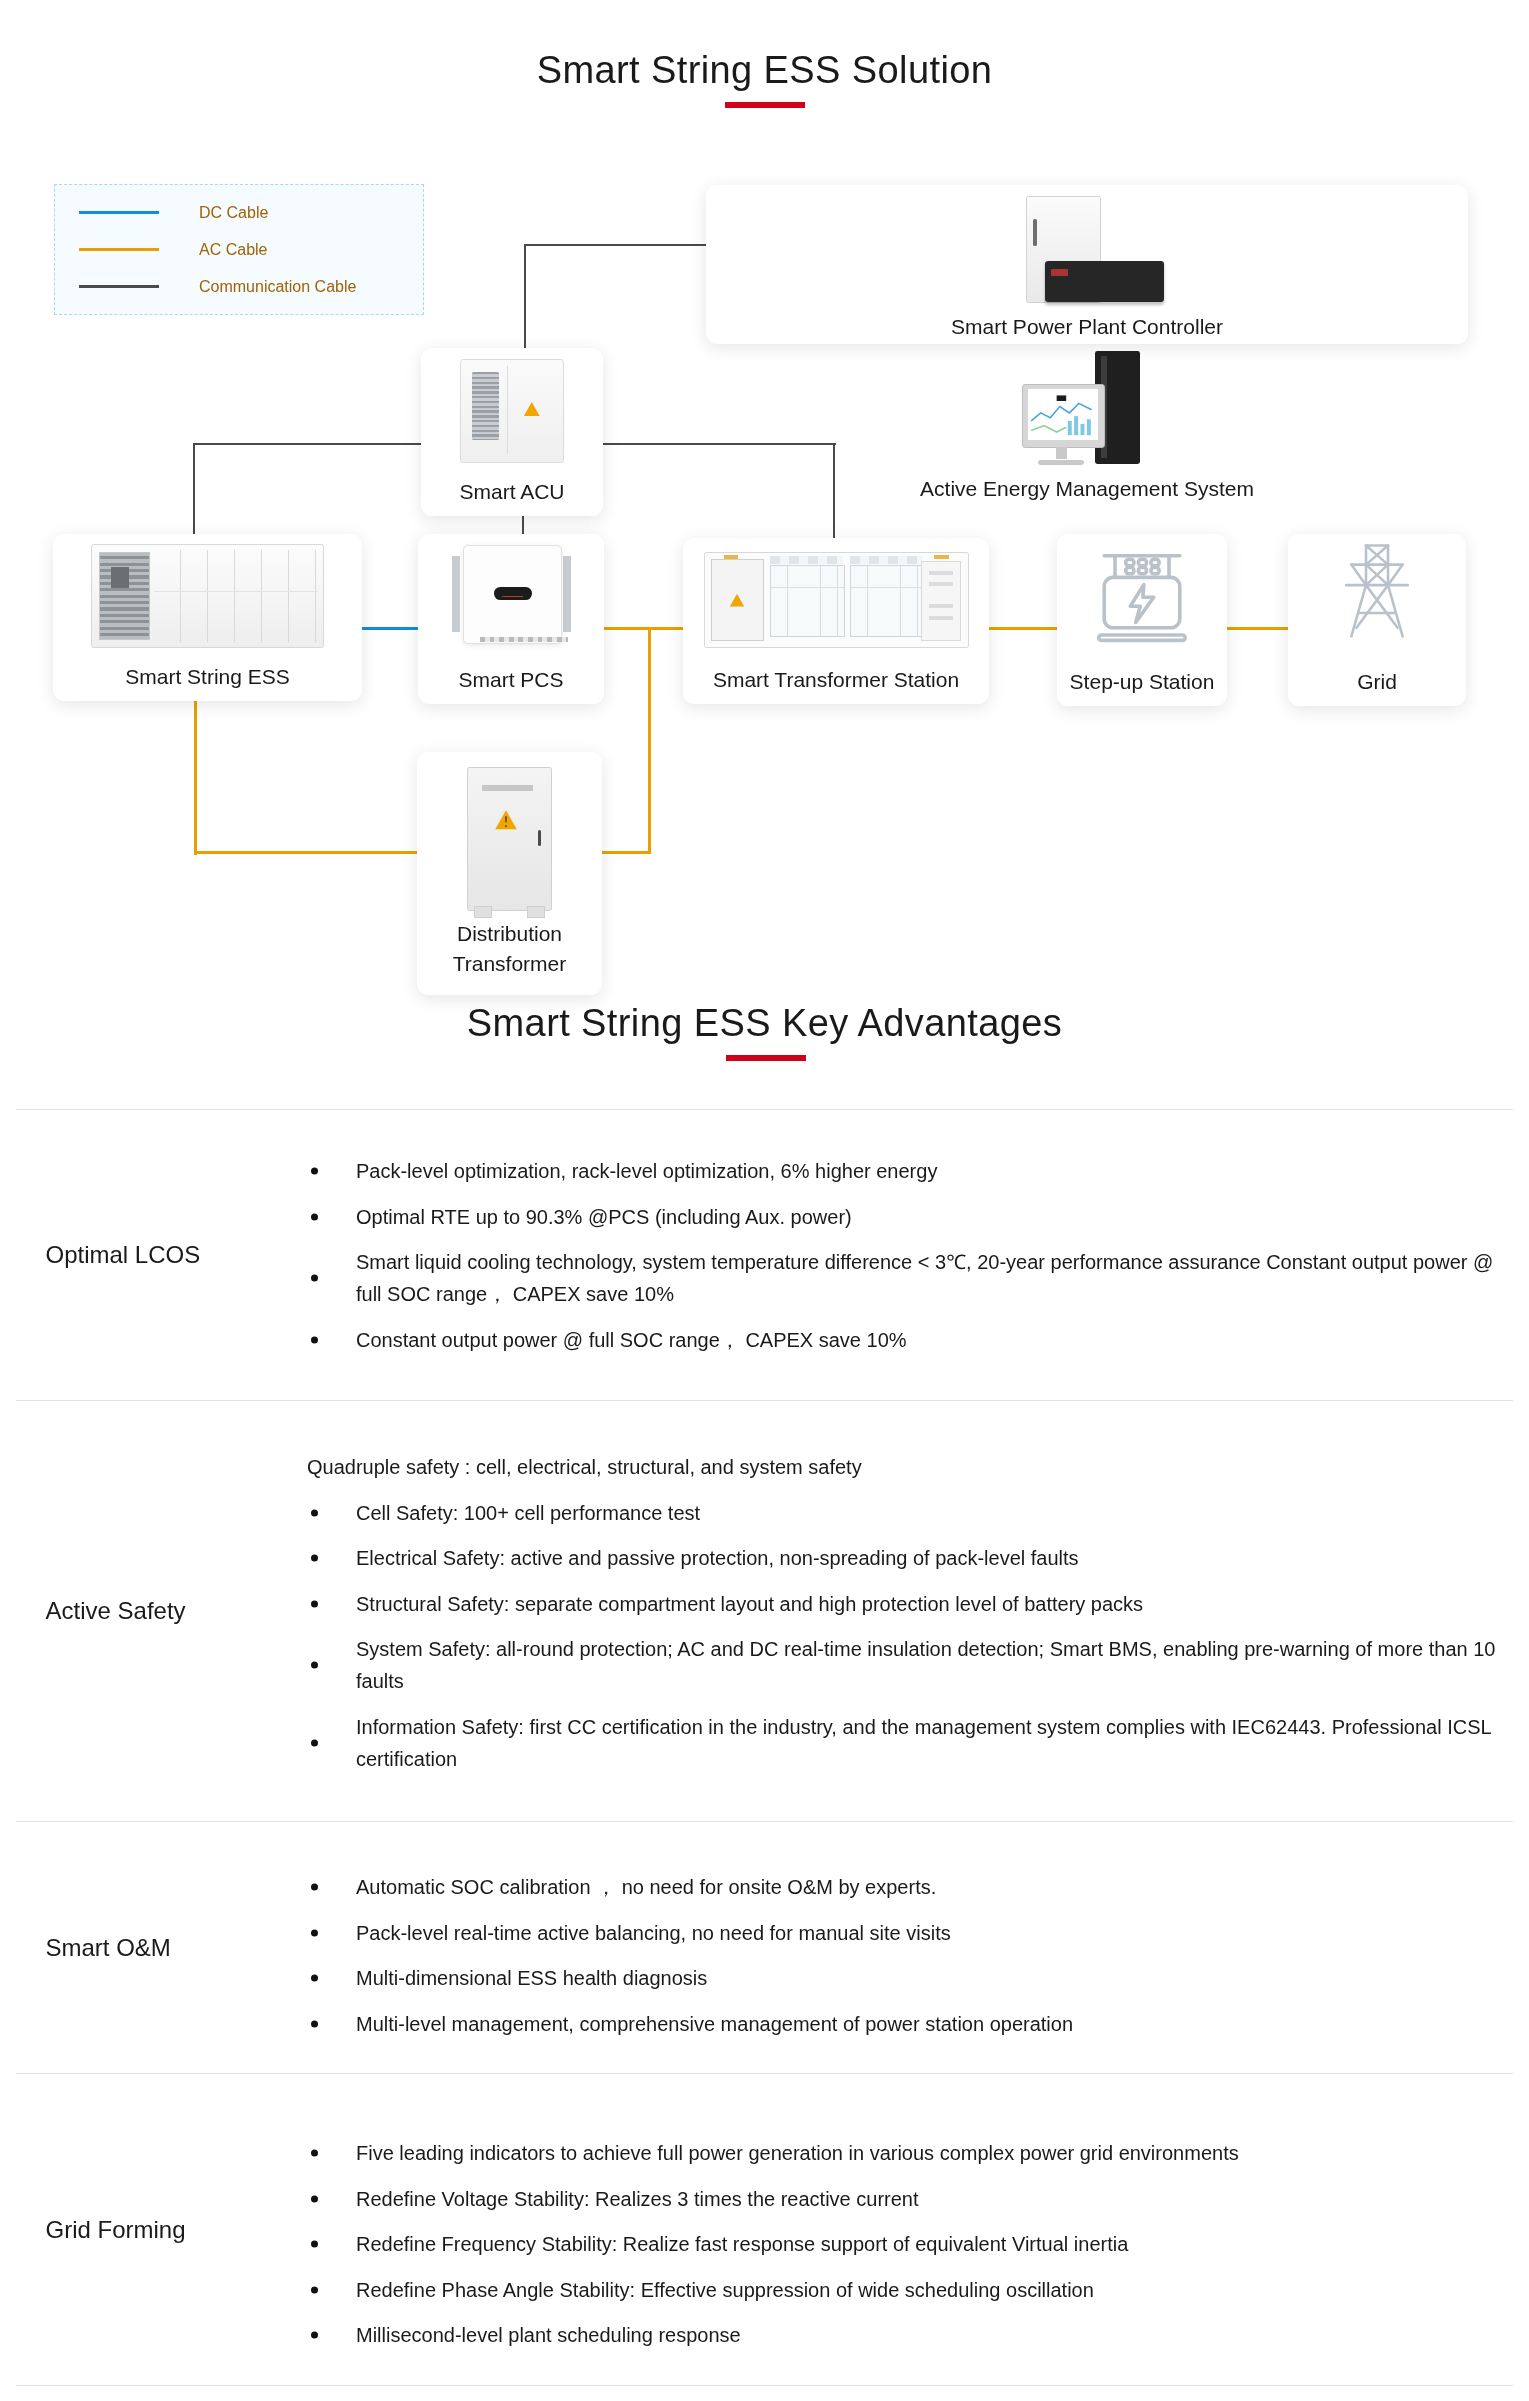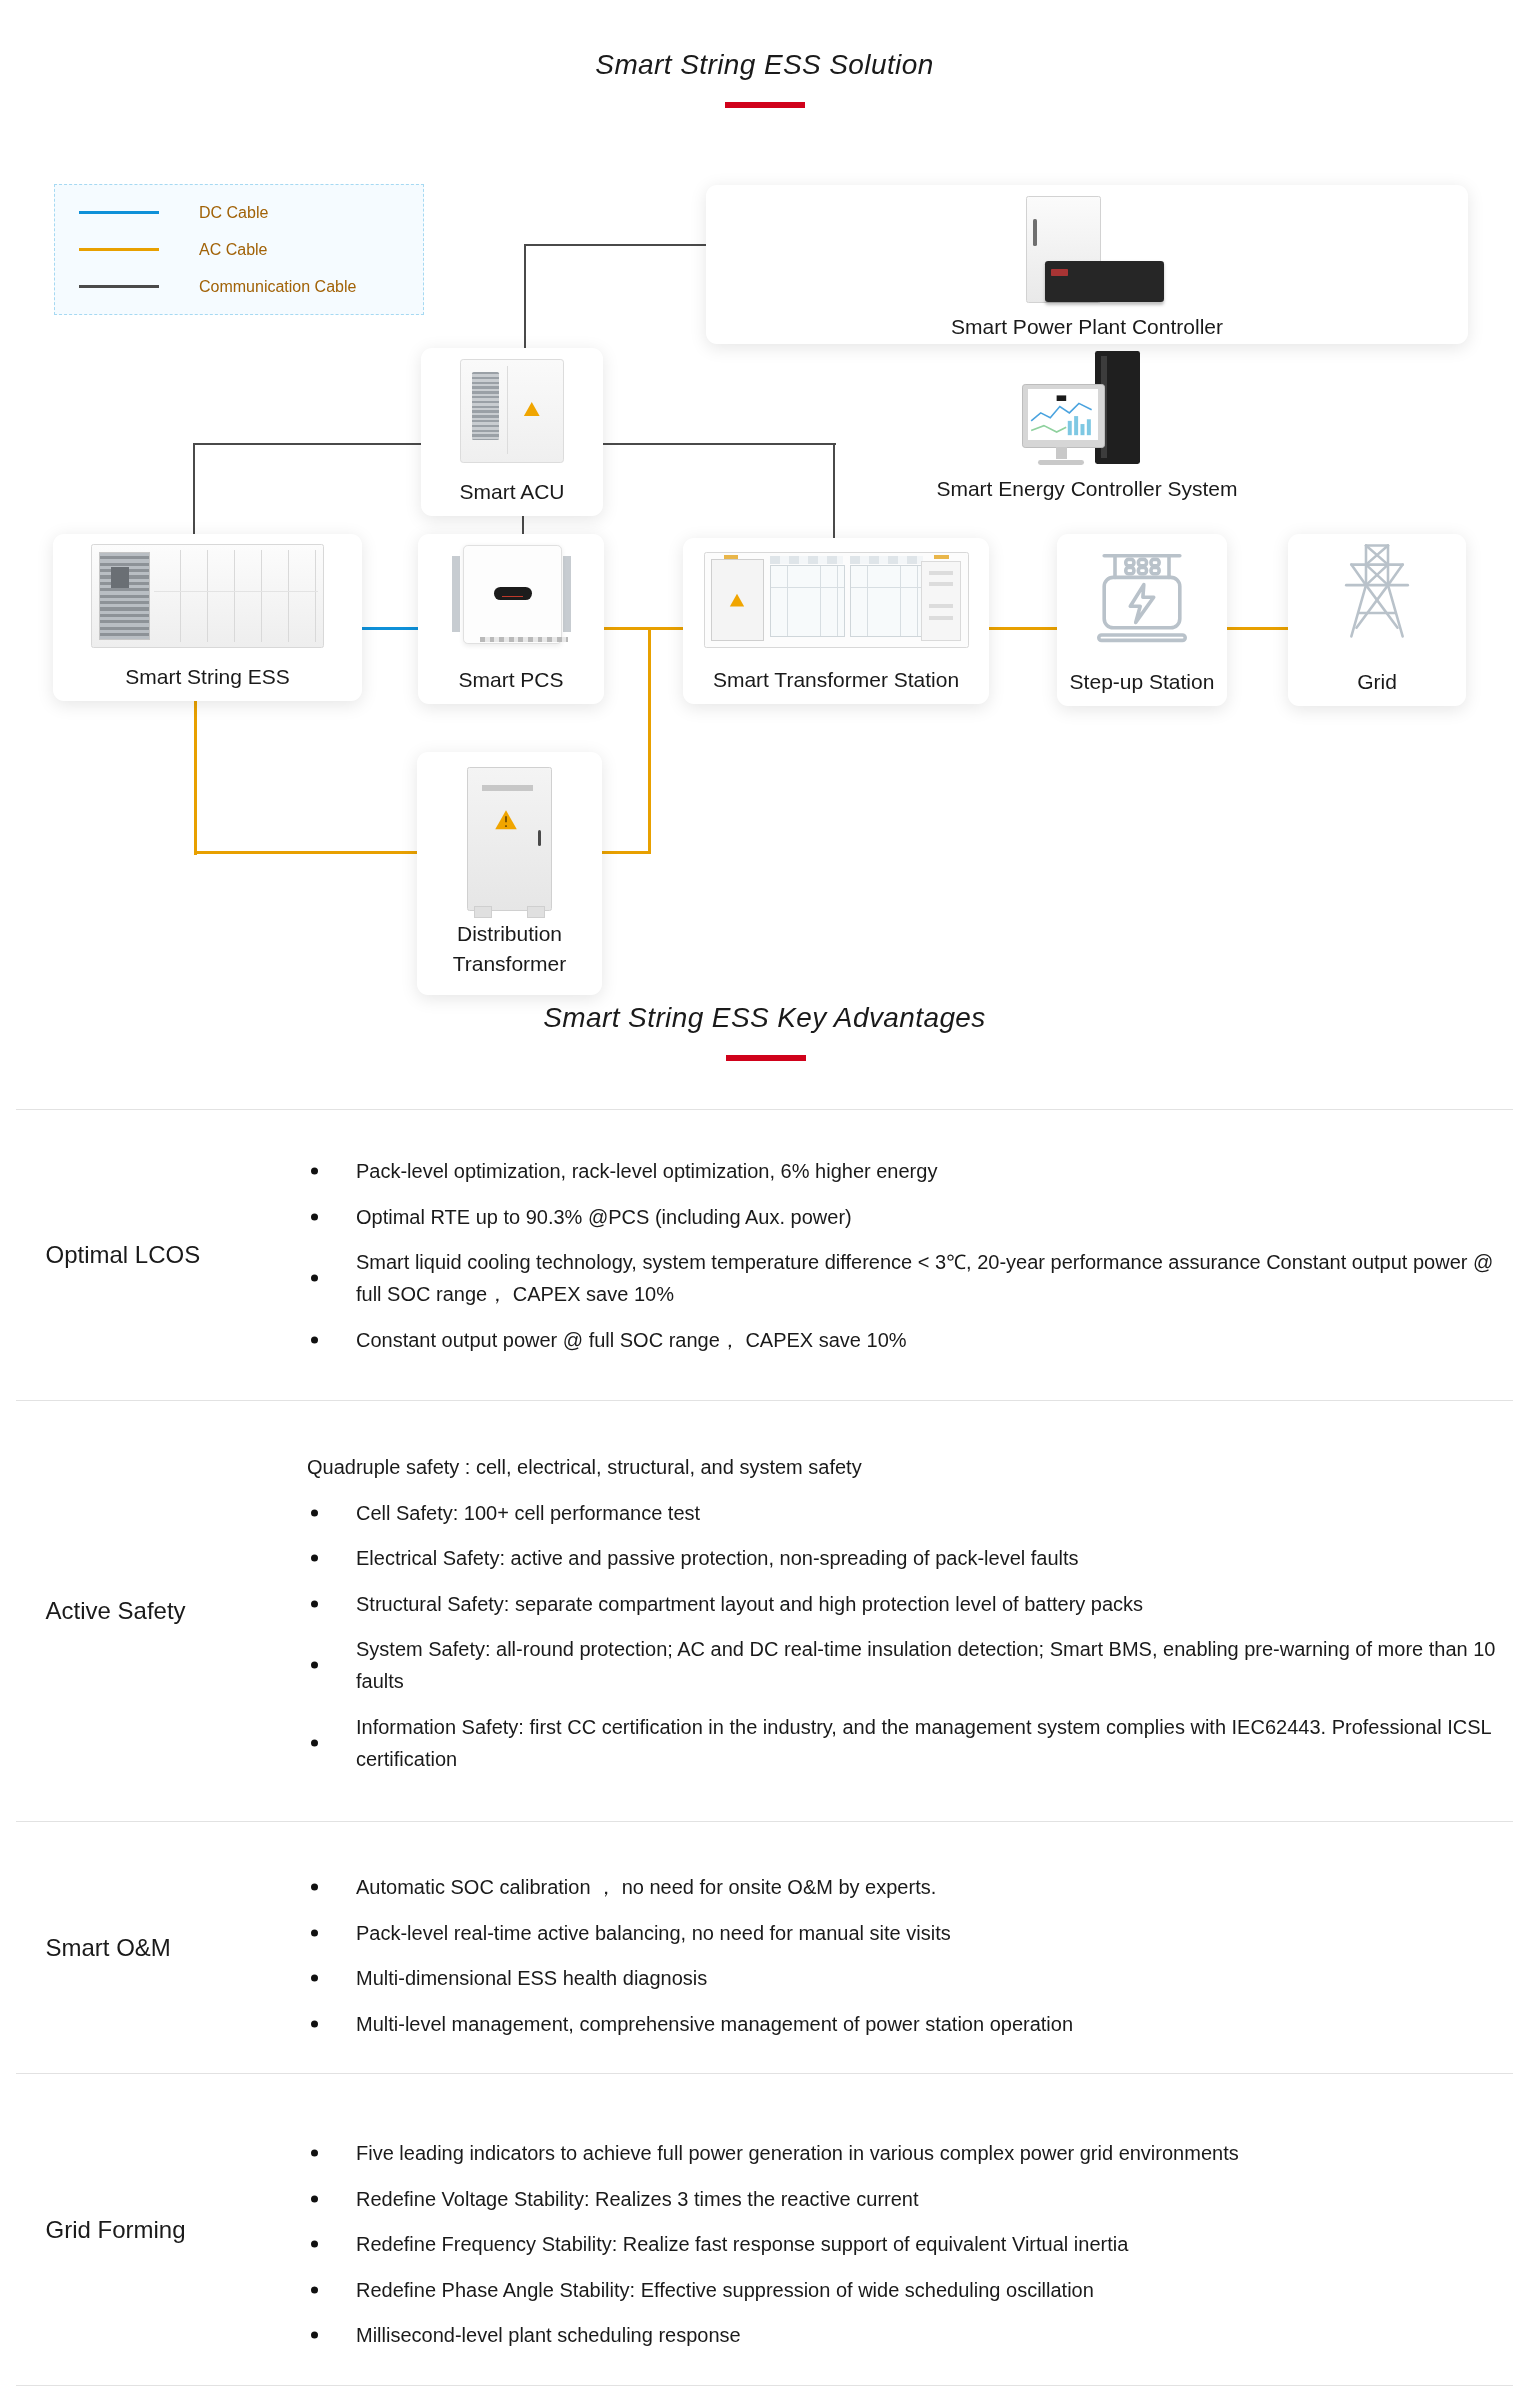--- a/index.html
+++ b/index.html
@@ -1,21 +1,21 @@
 <!DOCTYPE html>
 <html style="font-size:12.7px"><head>
 <meta charset="utf-8">
 <style>
   html,body{margin:0;padding:0;background:#fff;}
   #screen{position:relative;width:1529px;height:2401px;background:#ffffff;overflow:hidden;
           font-family:"Liberation Sans",sans-serif;color:#1a1a1a;}
 
   
   .big-title{position:absolute;left:0;width:1529px;text-align:center;
-             font-size:28px;font-weight:400;color:#1a1a1a;letter-spacing:0.4px;font-style:italic;}
+             font-size:38px;font-weight:400;color:#1a1a1a;letter-spacing:0.4px;}
   .red-underline{position:absolute;width:80px;height:5.6px;background:#D0021B;}
 
   
   .legend{position:absolute;left:54px;top:184px;width:370px;height:131px;box-sizing:border-box;
           border:0.8px dashed #a6d9f2;background:#f5fbff;display:flex;flex-direction:column;
           justify-content:center;gap:19px;padding:8px 0 8px 24px;}
   .legend-row{display:flex;align-items:center;}
   .legend-swatch{width:80px;height:2.4px;}
   .legend-label{margin-left:40px;font-size:16px;color:#a16207;}
   .sw-dc{background:#0E90D8;}
@@ -175,21 +175,21 @@
               <rect x="66" y="44" width="5" height="14" fill="#7ec8e3"></rect>
                 <rect x="74" y="38" width="5" height="20" fill="#7ec8e3"></rect>
               <polyline points="4,52 20,46 36,54 48,48" stroke="#8fd19e" stroke-width="2" fill="none"></polyline>
               <rect x="36" y="8" width="12" height="7" fill="#1a1a1a"></rect>
             </svg>
           </div>
         </div>
         <div class="ems-stand"></div>
         <div class="ems-base"></div>
       </div>
-      <div class="node-label">Smart Energy Controller System</div>
+      <div class="node-label">Active Energy Management System</div>
     </div>
   </div>
 
   <div class="node" style="left:421px;top:348px;width:182px;height:168px;">
     <div class="img-area">
       <div class="acu-img">
         <div class="acu-grille"></div>
         <div class="acu-door"></div>
         <svg class="warn-tri" style="left:62px;top:41px;" width="17.5" height="16" viewBox="0 0 20 18">
           <path d="M10 1 L19 17 H1 Z" fill="#F0A500"></path>

